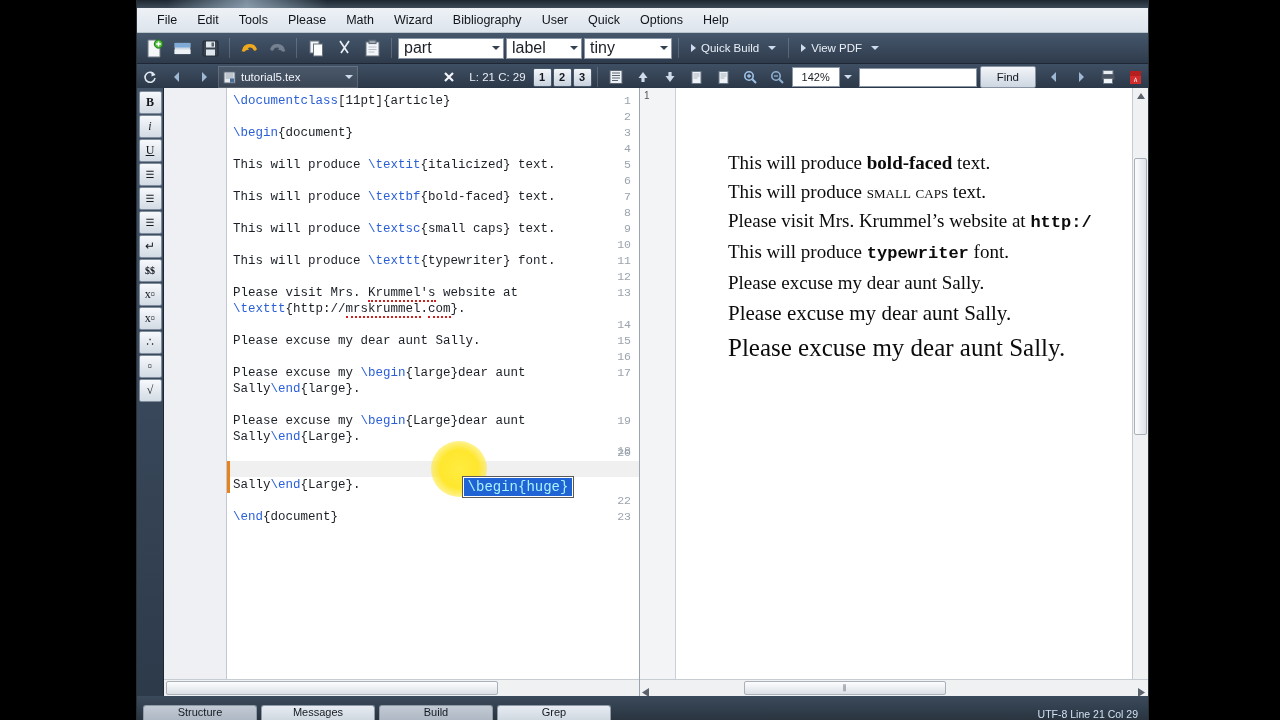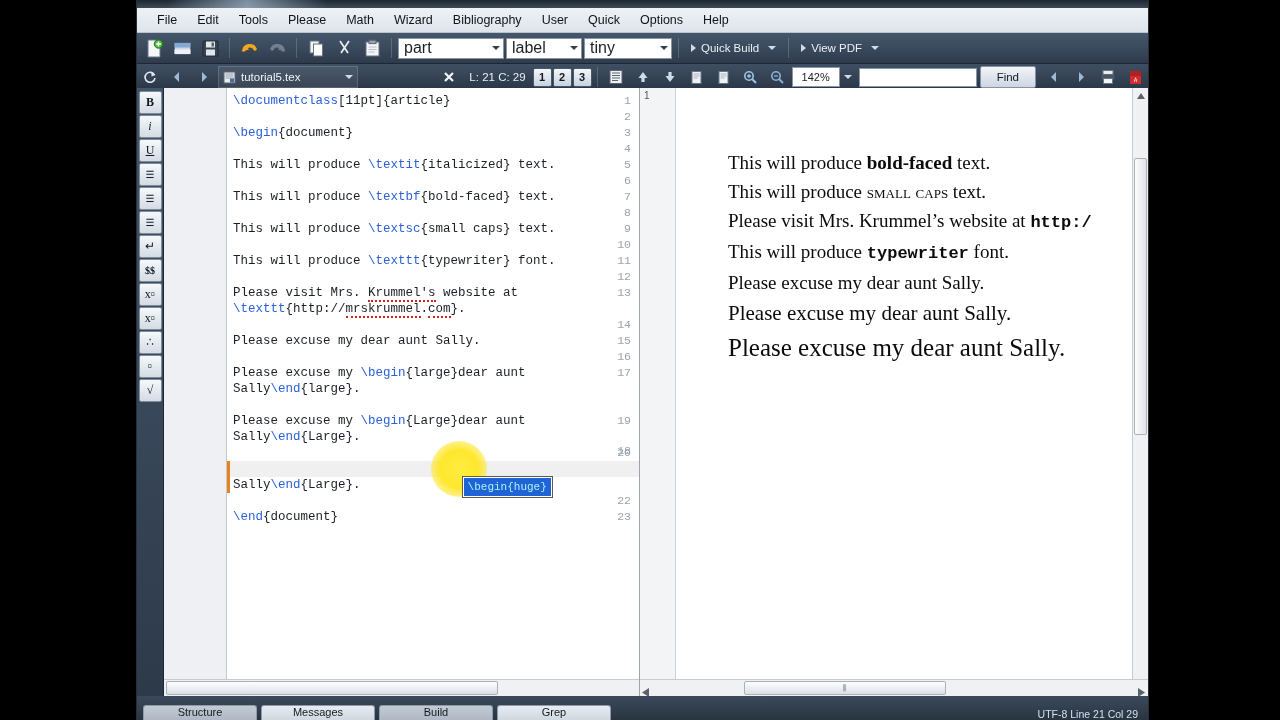--- a/index.html
+++ b/index.html
@@ -69,21 +69,21 @@
   .ln{position:absolute;right:8px;font-family:"Liberation Mono",monospace;font-size:11.5px;
       color:#9aa3ad;text-align:right;}
   .cl{position:absolute;left:6px;white-space:pre;color:#1b1f26;}
   .k{color:#2a5fd8;}
   .hl-line{position:absolute;left:0;right:0;height:16px;background:#f0f0f0;}
   .curmark{position:absolute;left:0;width:3px;height:32px;background:#e8831a;}
   .sp{border-bottom:2px dotted #d02020;}
   .cursorglow{position:absolute;width:56px;height:56px;border-radius:50%;
       background:radial-gradient(circle,#ffec40 0%,#ffe72e 48%,rgba(255,231,46,.55) 70%,rgba(255,231,46,0) 100%);}
   .ac-tip{position:absolute;background:#1f63d4;border:1px solid #fff;box-shadow:0 0 0 1px #5a5a5a;
-      font-family:"Liberation Mono",monospace;font-size:11px;color:#a9f2ff;padding:1px 4px;
+      font-family:"Liberation Mono",monospace;font-size:14px;color:#a9f2ff;padding:1px 4px;
       white-space:nowrap;}
   .caret{position:absolute;width:1px;background:#111;}
 
   
   .pdf-pane{flex:1;background:#fff;position:relative;display:flex;flex-direction:column;}
   .pdf-body{flex:1;display:flex;position:relative;overflow:hidden;}
   .pdf-gutter{width:36px;background:#f3f4f6;border-right:1px solid #ccd0d6;flex:none;
       font-size:10px;color:#555;padding:2px 0 0 4px;box-sizing:border-box;}
   .pdf-page{flex:1;background:#fff;position:relative;padding:62px 0 0 52px;box-sizing:border-box;
       overflow:hidden;}

